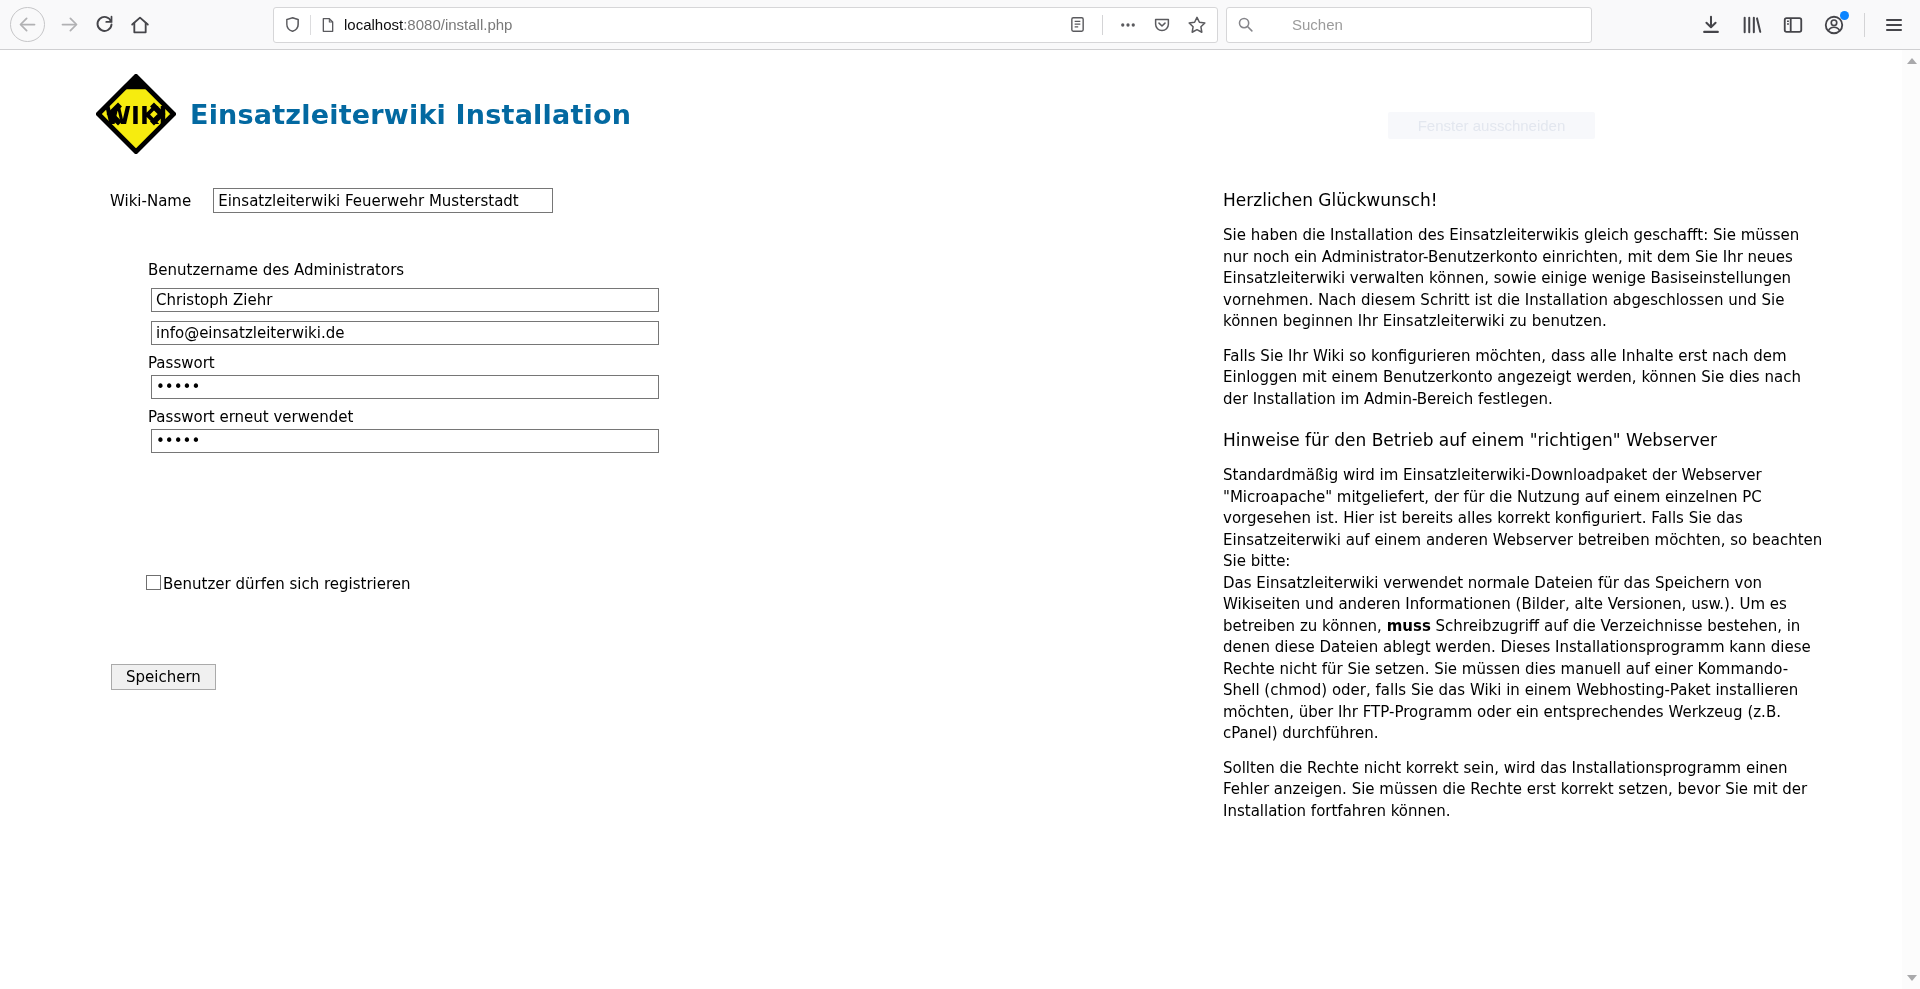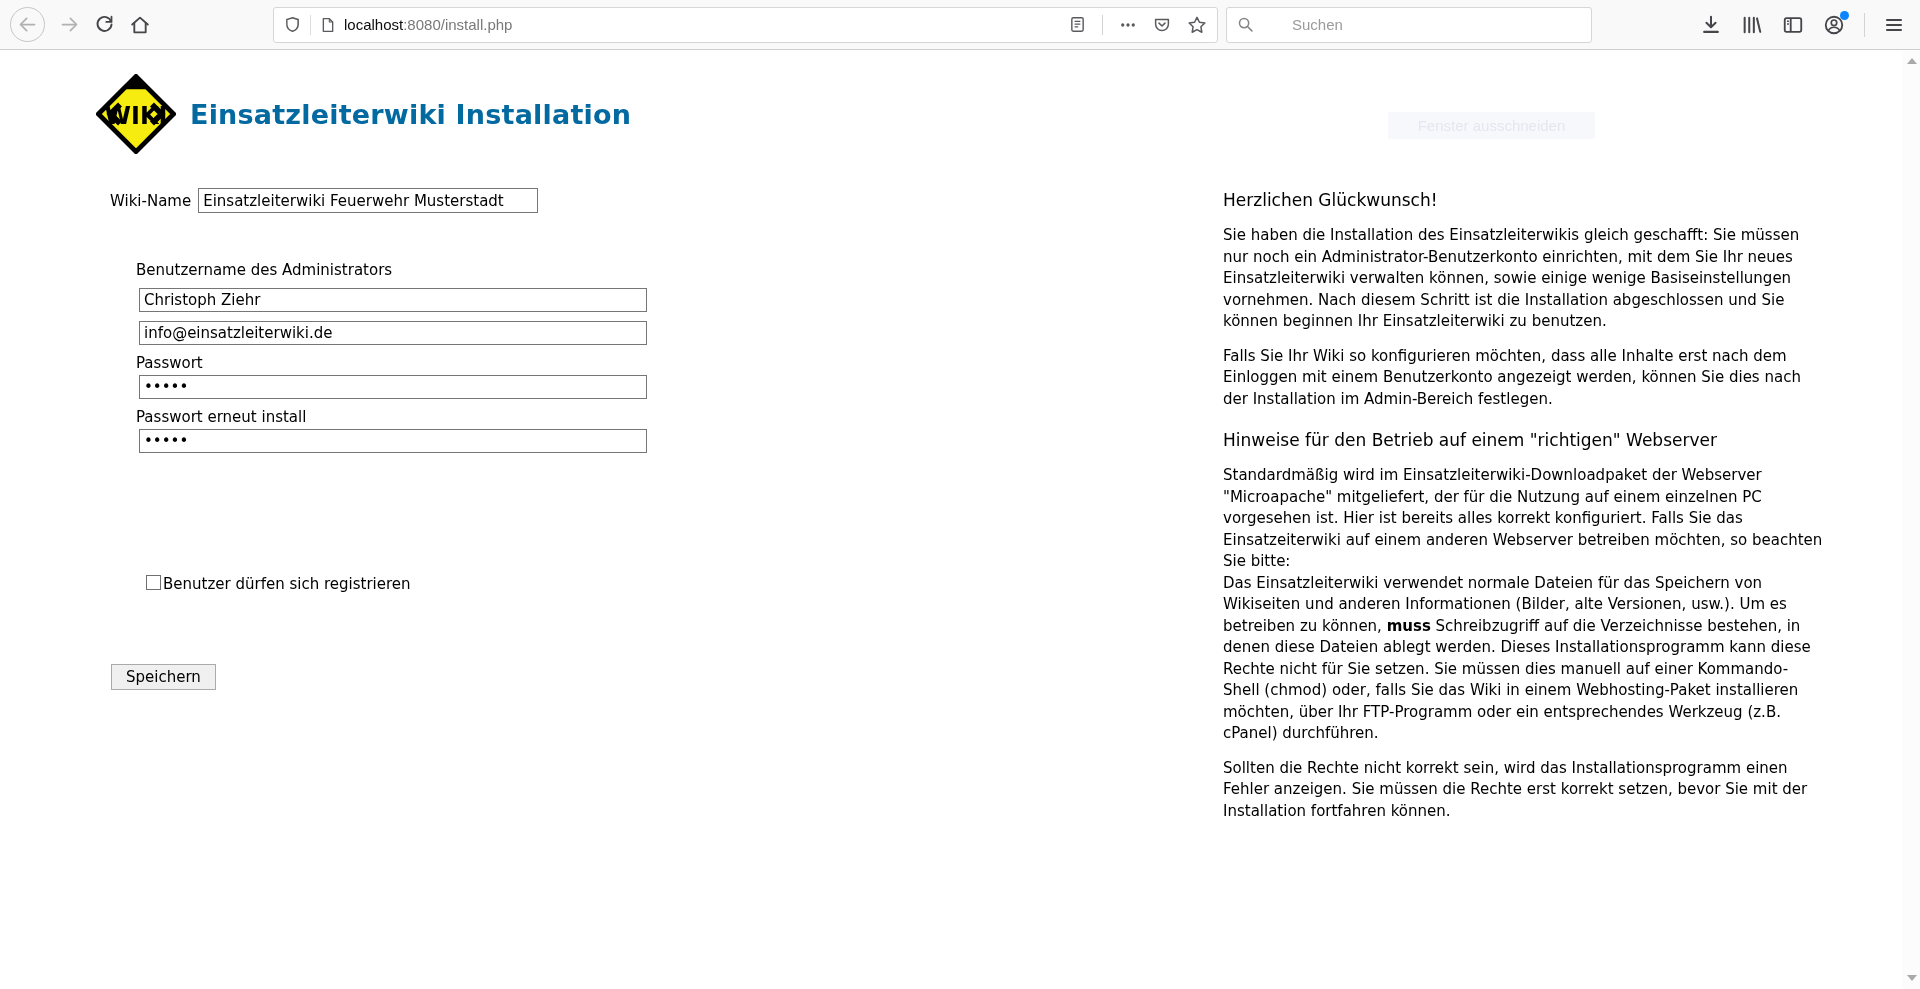--- a/index.html
+++ b/index.html
@@ -40,26 +40,26 @@
               border-right:5px solid transparent; }
   .sb-up   { top:8px; border-bottom:6px solid #a9a9ab; }
   .sb-down { bottom:8px; border-top:6px solid #a9a9ab; }
 
   
   .content { position:absolute; top:50px; left:0; right:18px; bottom:0; background:#fff; }
 
   .header { position:absolute; left:96px; top:24px; display:flex; align-items:center; gap:14px; }
   .page-title { font-size:27px; font-weight:bold; color:#0369a1; letter-spacing:0.2px; }
 
-  .wiki-row { position:absolute; left:110px; top:138px; display:flex; align-items:center; gap:7px;
+  .wiki-row { position:absolute; left:110px; top:138px; display:flex; align-items:center; gap:22px;
               font-size:15px; color:#000; }
   .wiki-row input { width:340px; height:25px; border:1px solid #767676; background:#fff;
                     font-family:"DejaVu Sans", sans-serif; font-size:15px; padding:0 4px; }
 
-  .admin-form { position:absolute; left:136px; top:211px; width:515px; }
+  .admin-form { position:absolute; left:148px; top:211px; width:515px; }
   .field { margin-bottom:9px; }
   .field .flabel { display:block; font-size:15px; color:#000; margin-bottom:3px; }
   .field input { display:block; margin-left:3px; width:508px; height:24px;
                  border:1px solid #767676; background:#fff; padding:0 4px;
                  font-family:"DejaVu Sans", sans-serif; font-size:15px; color:#000; }
 
   .checkbox-row { position:absolute; left:146px; top:525px; display:flex; 
                   gap:2px; font-size:15px; color:#000; }
   .checkbox { width:15px; height:15px; border:1px solid #6f6f6f; background:#fff; }
 
@@ -253,21 +253,21 @@
         <input type="text" value="Christoph Ziehr" style="">
       </div>
       <div class="field">
         <input type="text" value="info@einsatzleiterwiki.de" style="">
       </div>
       <div class="field">
         <span class="flabel">Passwort</span>
         <input type="text" value="•••••" style="">
       </div>
       <div class="field">
-        <span class="flabel">Passwort erneut install</span>
+        <span class="flabel">Passwort erneut verwendet</span>
         <input type="text" value="•••••" style="">
       </div>
     </div>
 
     <div class="checkbox-row">
       <span class="checkbox"></span>
       <span>Benutzer dürfen sich registrieren</span>
     </div>
 
     <button class="save-btn">Speichern</button>

